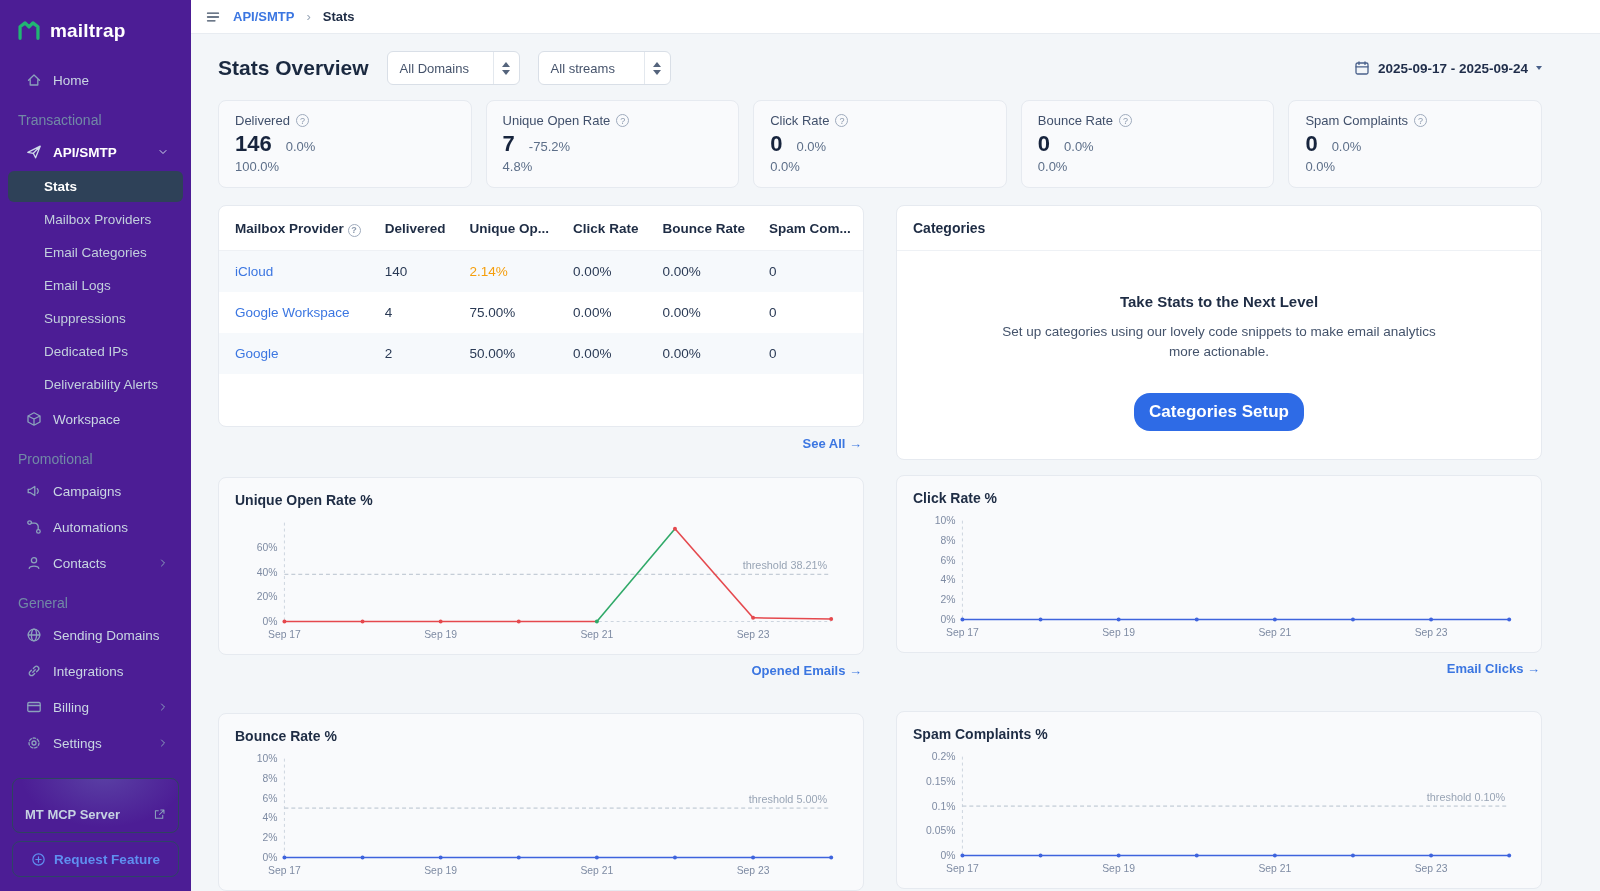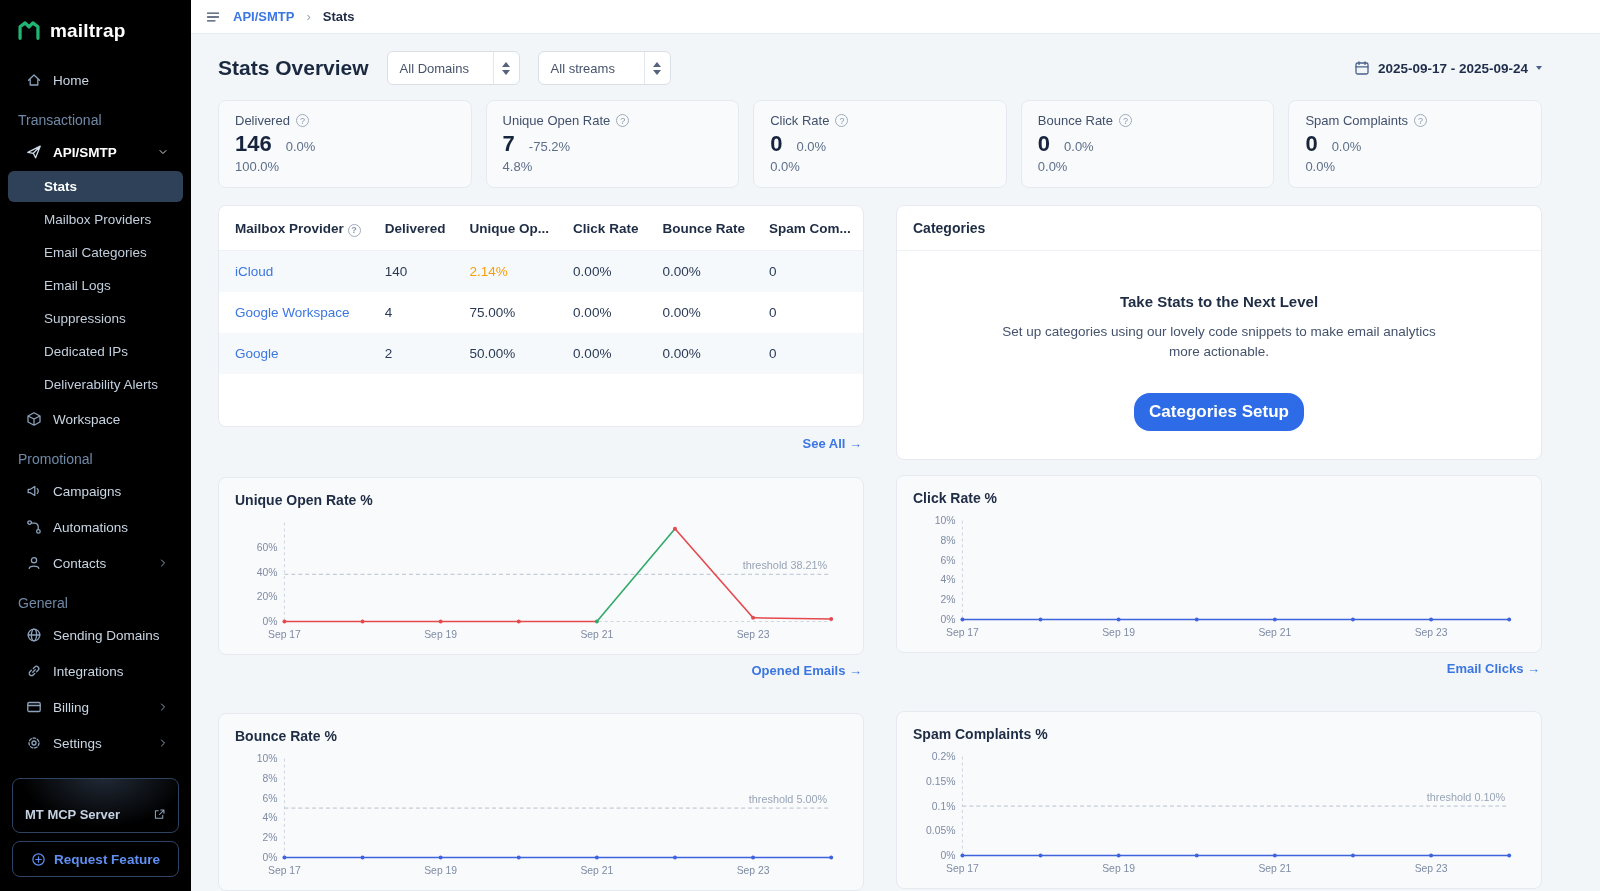--- a/index.html
+++ b/index.html
@@ -2,21 +2,21 @@
 <html><head>
 <meta charset="utf-8">
 <style>
   *{margin:0;padding:0;box-sizing:border-box}
   html,body{width:1600px;height:891px;overflow:hidden}
   body{display:flex;font-family:"Liberation Sans","DejaVu Sans",sans-serif;background:#f3f6f9;color:#1b2a42;font-size:13.5px}
   a{text-decoration:none;cursor:pointer}
   svg.ic{width:16px;height:16px;flex:none;stroke:currentColor;fill:none;stroke-width:1.3;stroke-linecap:round;stroke-linejoin:round}
 
   
-  .sidebar{width:191px;min-width:191px;height:891px;background:#000000;display:flex;flex-direction:column;color:#c9d6e3}
+  .sidebar{width:191px;min-width:191px;height:891px;background:#4c1d95;display:flex;flex-direction:column;color:#c9d6e3}
   .logo{display:flex;align-items:center;gap:8px;padding:18px 16px 14px;cursor:pointer}
   .logo-text{color:#fff;font-size:19px;font-weight:700;letter-spacing:.2px}
   .nav{flex:1;display:flex;flex-direction:column;padding:4px 0 0}
   .nav-item{display:flex;align-items:center;gap:11px;height:34px;padding:0 14px 0 18px;margin:1px 8px;border-radius:6px;font-size:13.5px;color:#c9d6e3;cursor:pointer}
   .nav-item .ic{color:#8ba2bc}
   .nav-item.parent{color:#fff;font-weight:700}
   .nav-item.parent .ic{color:#cfdcea}
   .nav-item .chev{margin-left:auto;width:12px;height:12px;color:#8ba2bc}
   .section-label{font-size:14px;color:#7189a6;padding:14px 18px 6px}
   .sub-item{height:31px;display:flex;align-items:center;padding-left:36px;margin:1px 8px;border-radius:6px;font-size:13.5px;color:#c2cfdd;cursor:pointer}

